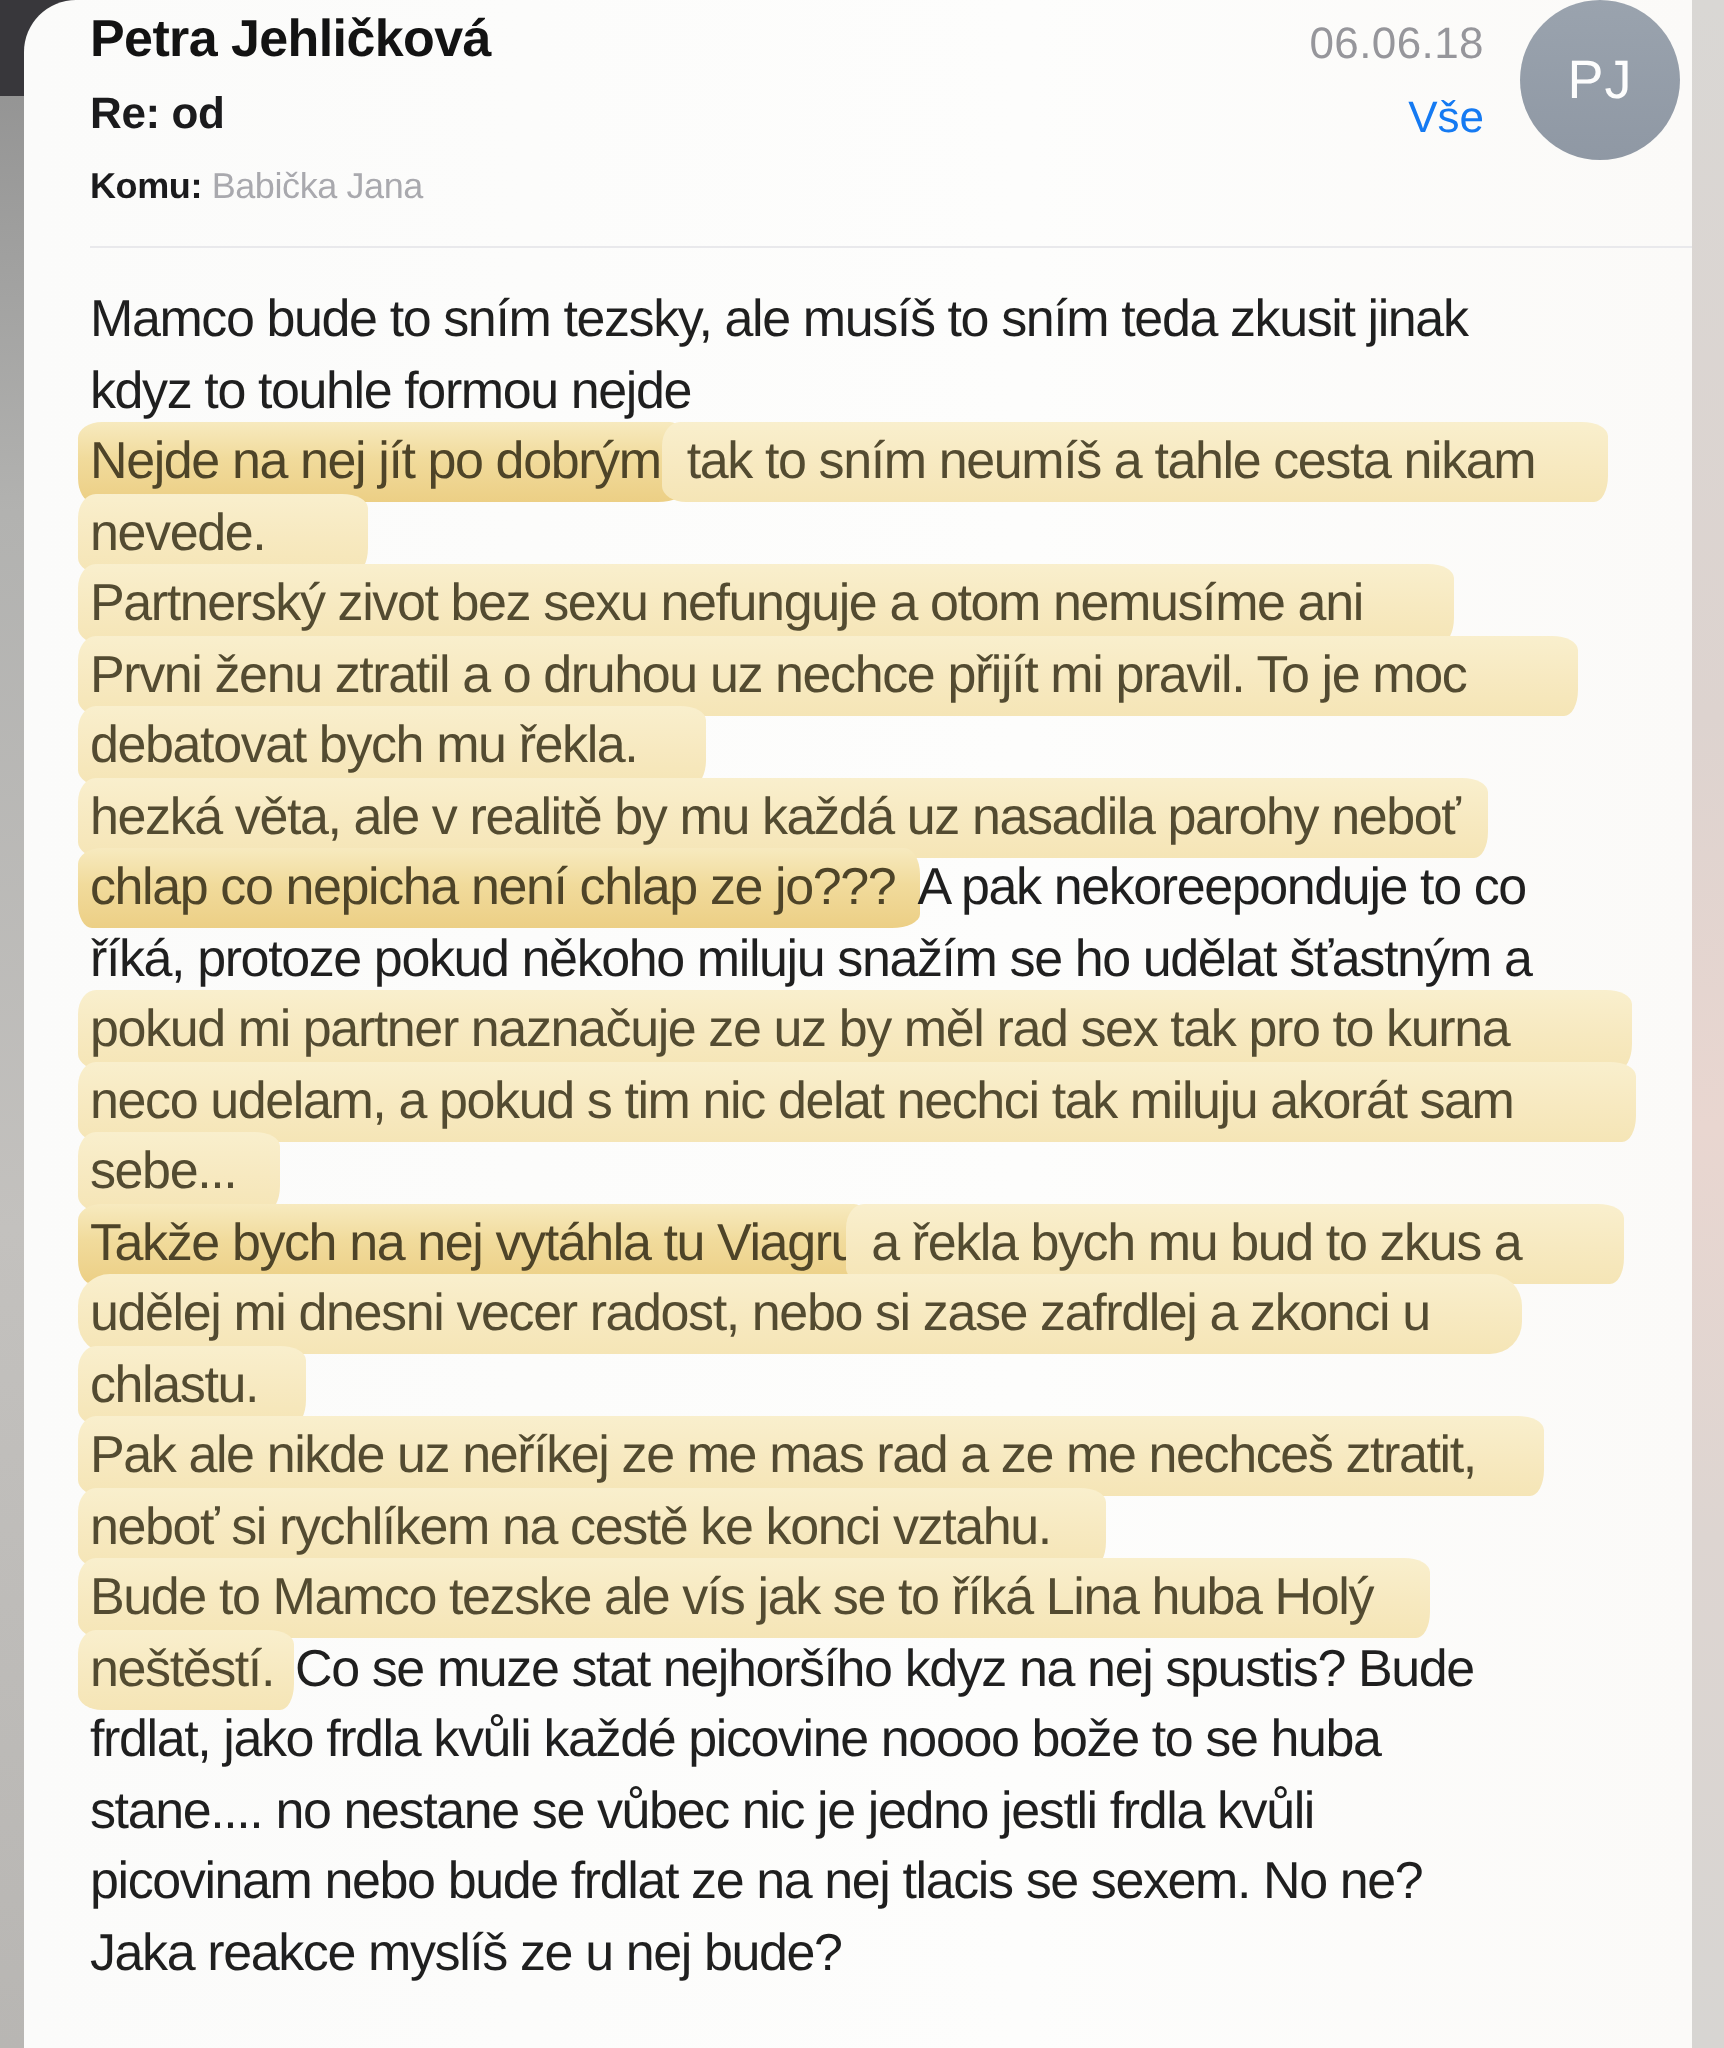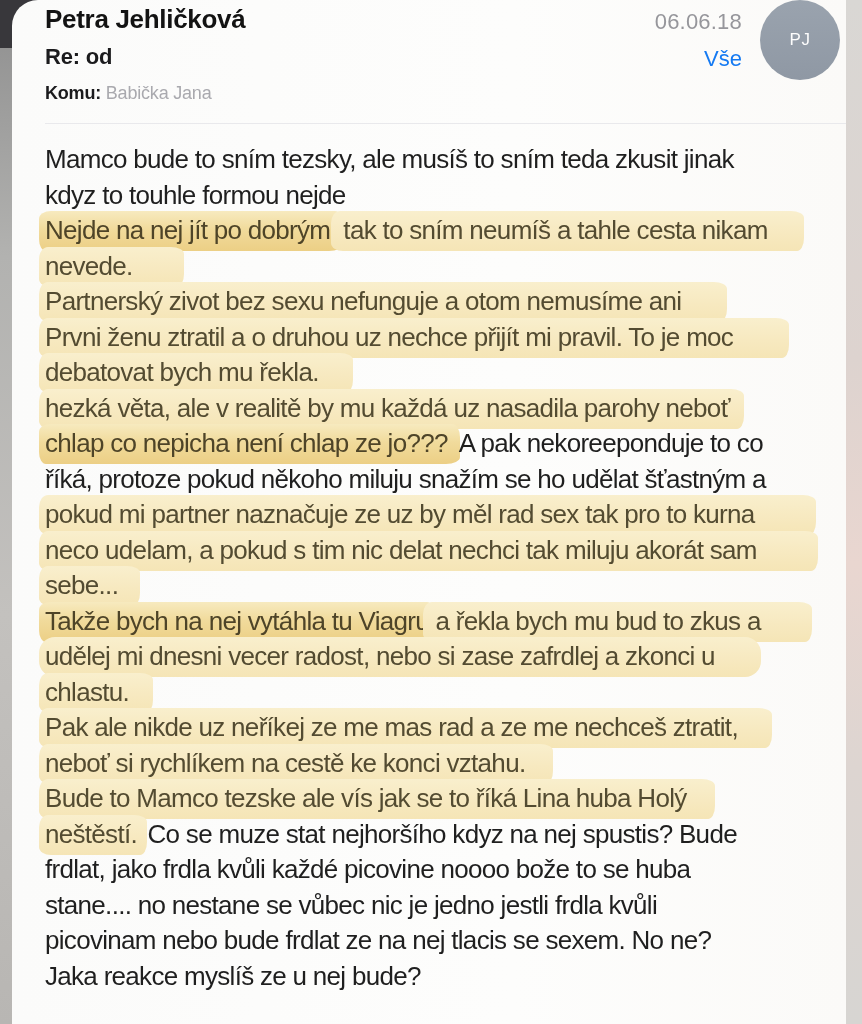--- a/index.html
+++ b/index.html
@@ -39,21 +39,21 @@
   .to-line { font-size: 18px; line-height: 37px; letter-spacing: -0.2px; }
   .to-label { font-weight: 600; color: #1b1b1d; }
   .recipient { color: #a9a9ae; font-weight: 400; }
 
   .date-text { font-size: 22px; color: #96969b; line-height: 34px; letter-spacing: 0.2px; }
   .reply-all { font-size: 22px; color: #157af2; line-height: 40px; cursor: pointer; }
 
   .avatar {
     width: 80px; height: 80px; border-radius: 50%;
     background: linear-gradient(180deg, #9aa3ae 0%, #8f98a4 100%);
-    color: #fdfdfd; font-size: 17px; font-weight: 500; letter-spacing: 0.5px;
+    color: #fdfdfd; font-size: 27px; font-weight: 500; letter-spacing: 0.5px;
     display: flex; align-items: center; justify-content: center;
   }
 
   .divider { height: 1px; background: #e9e9ec; margin: 11px 0 0 0; }
 
   
   .email-body { margin-top: 18px; padding-right: 4px; }
   .line {
     height: 35.5px; line-height: 35.5px; white-space: nowrap;
     font-size: 26px; letter-spacing: -0.7px; color: #1f1f1f;

